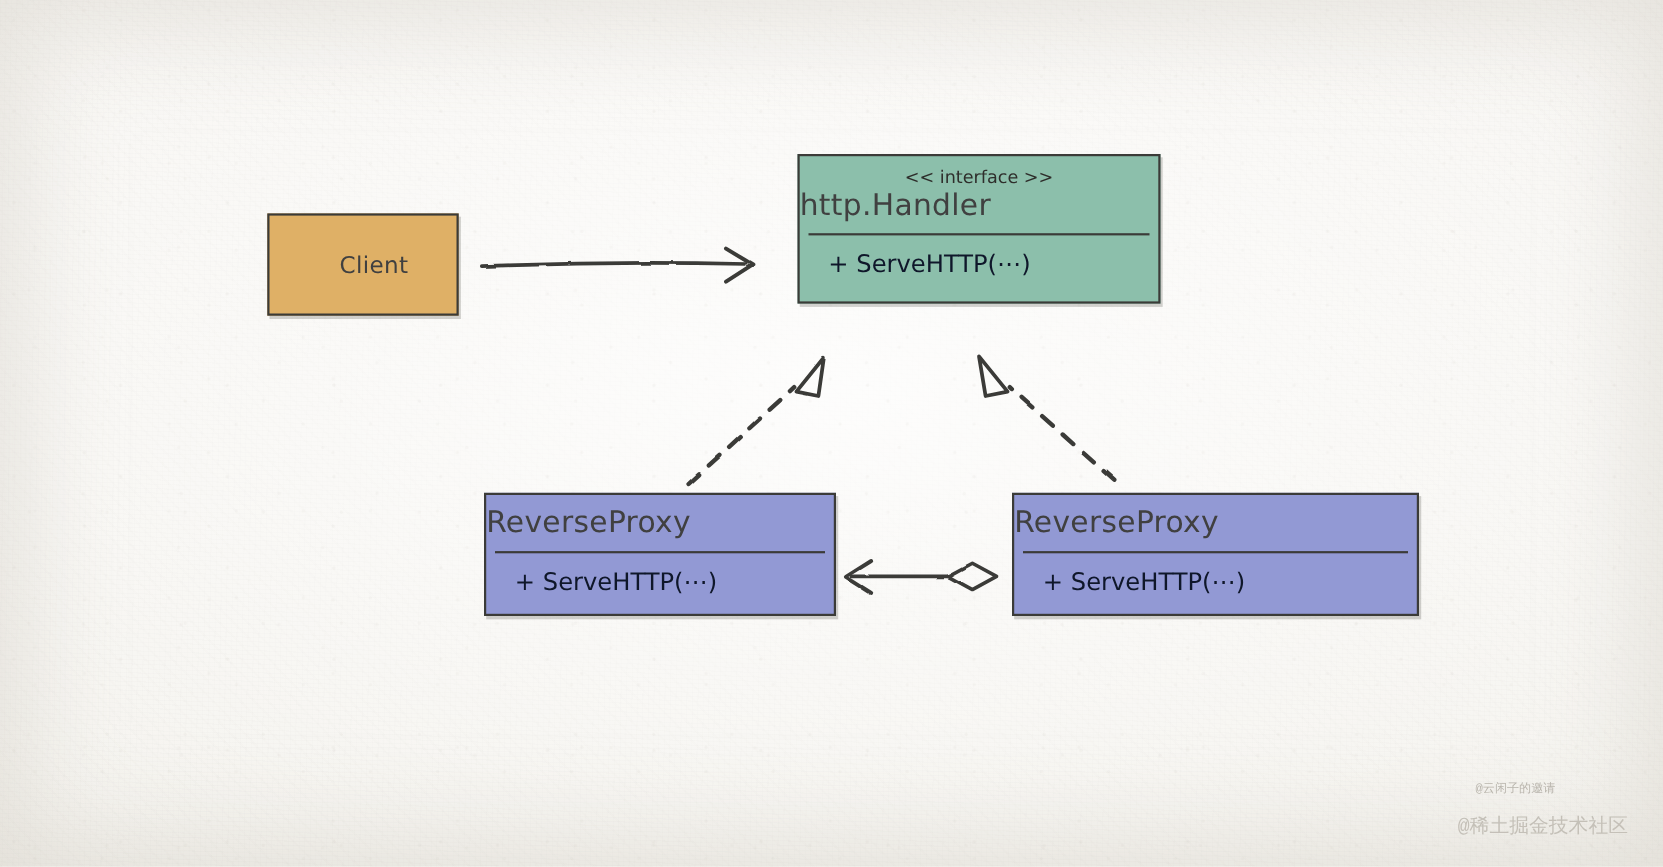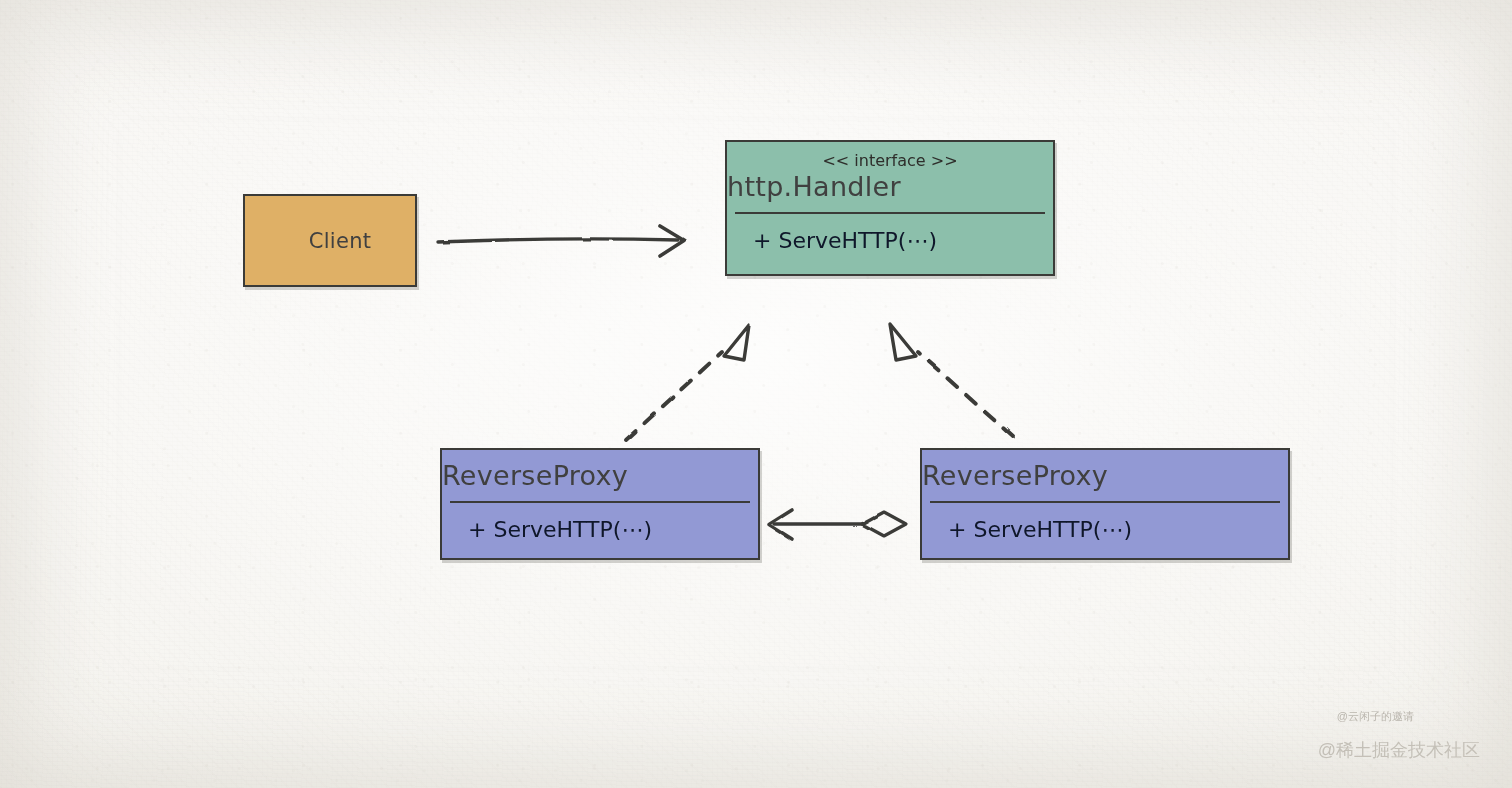--- a/index.html
+++ b/index.html
@@ -113,21 +113,21 @@
   #edges {
     position: absolute;
     inset: 0;
     pointer-events: none;
   }
 
   .watermark {
     position: absolute;
     color: #b9b5ad;
     white-space: nowrap;
-    font-family: Liberation Sans, sans-serif;
+    font-family: Liberation Mono, monospace;
   }
   #watermark-author { right: 98px; top: 709px; font-size: 11px; }
   #watermark-site   { right: 32px; top: 738px; font-size: 18px; color: #c3bfb7; }
 </style>
 </head>
 <body>
 
 <div id="canvas">
 
   <div id="grain"></div>

